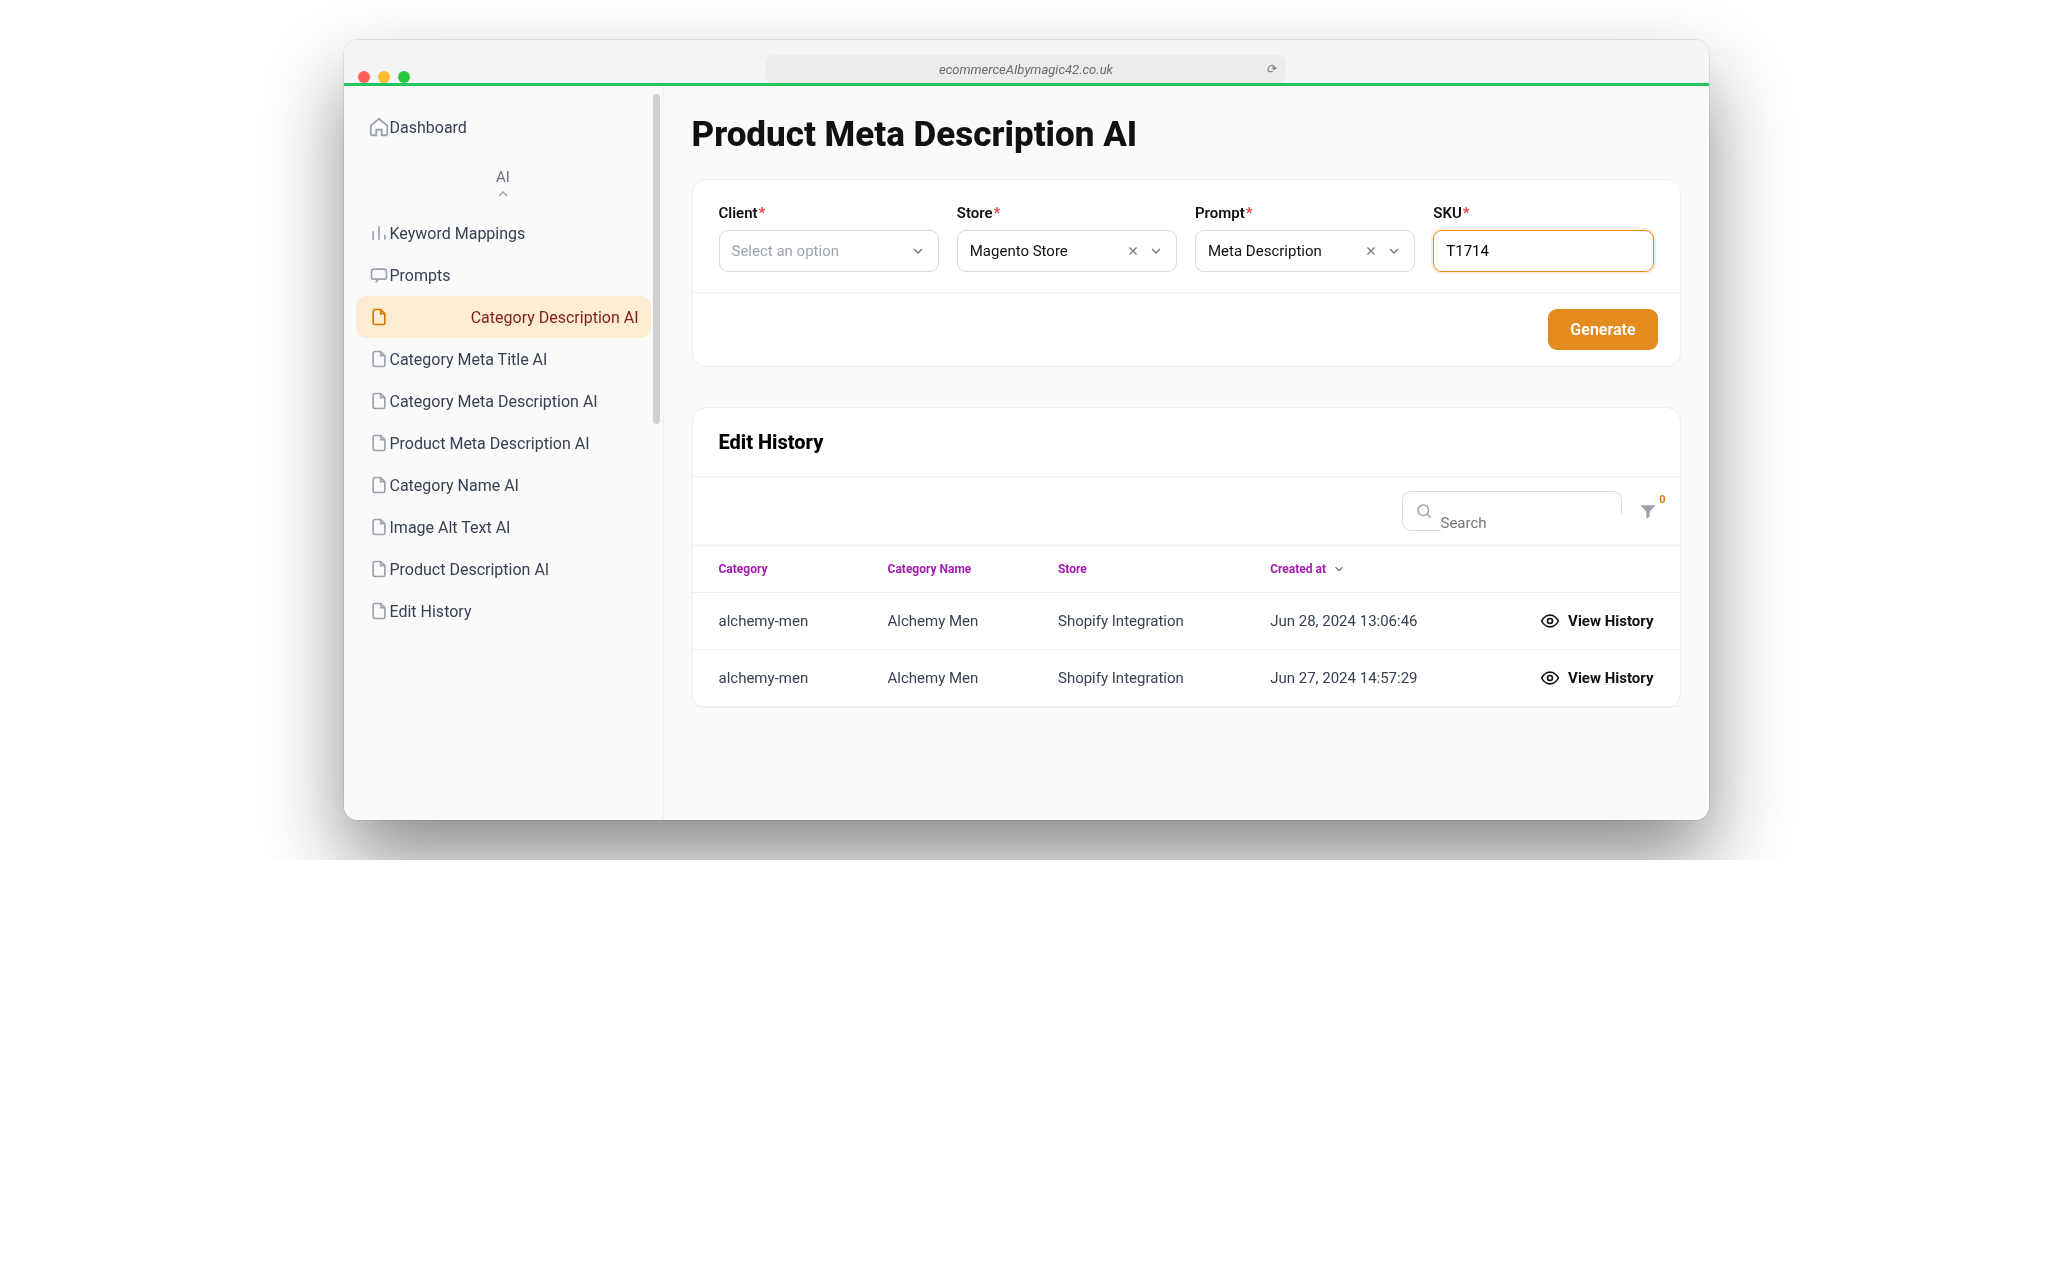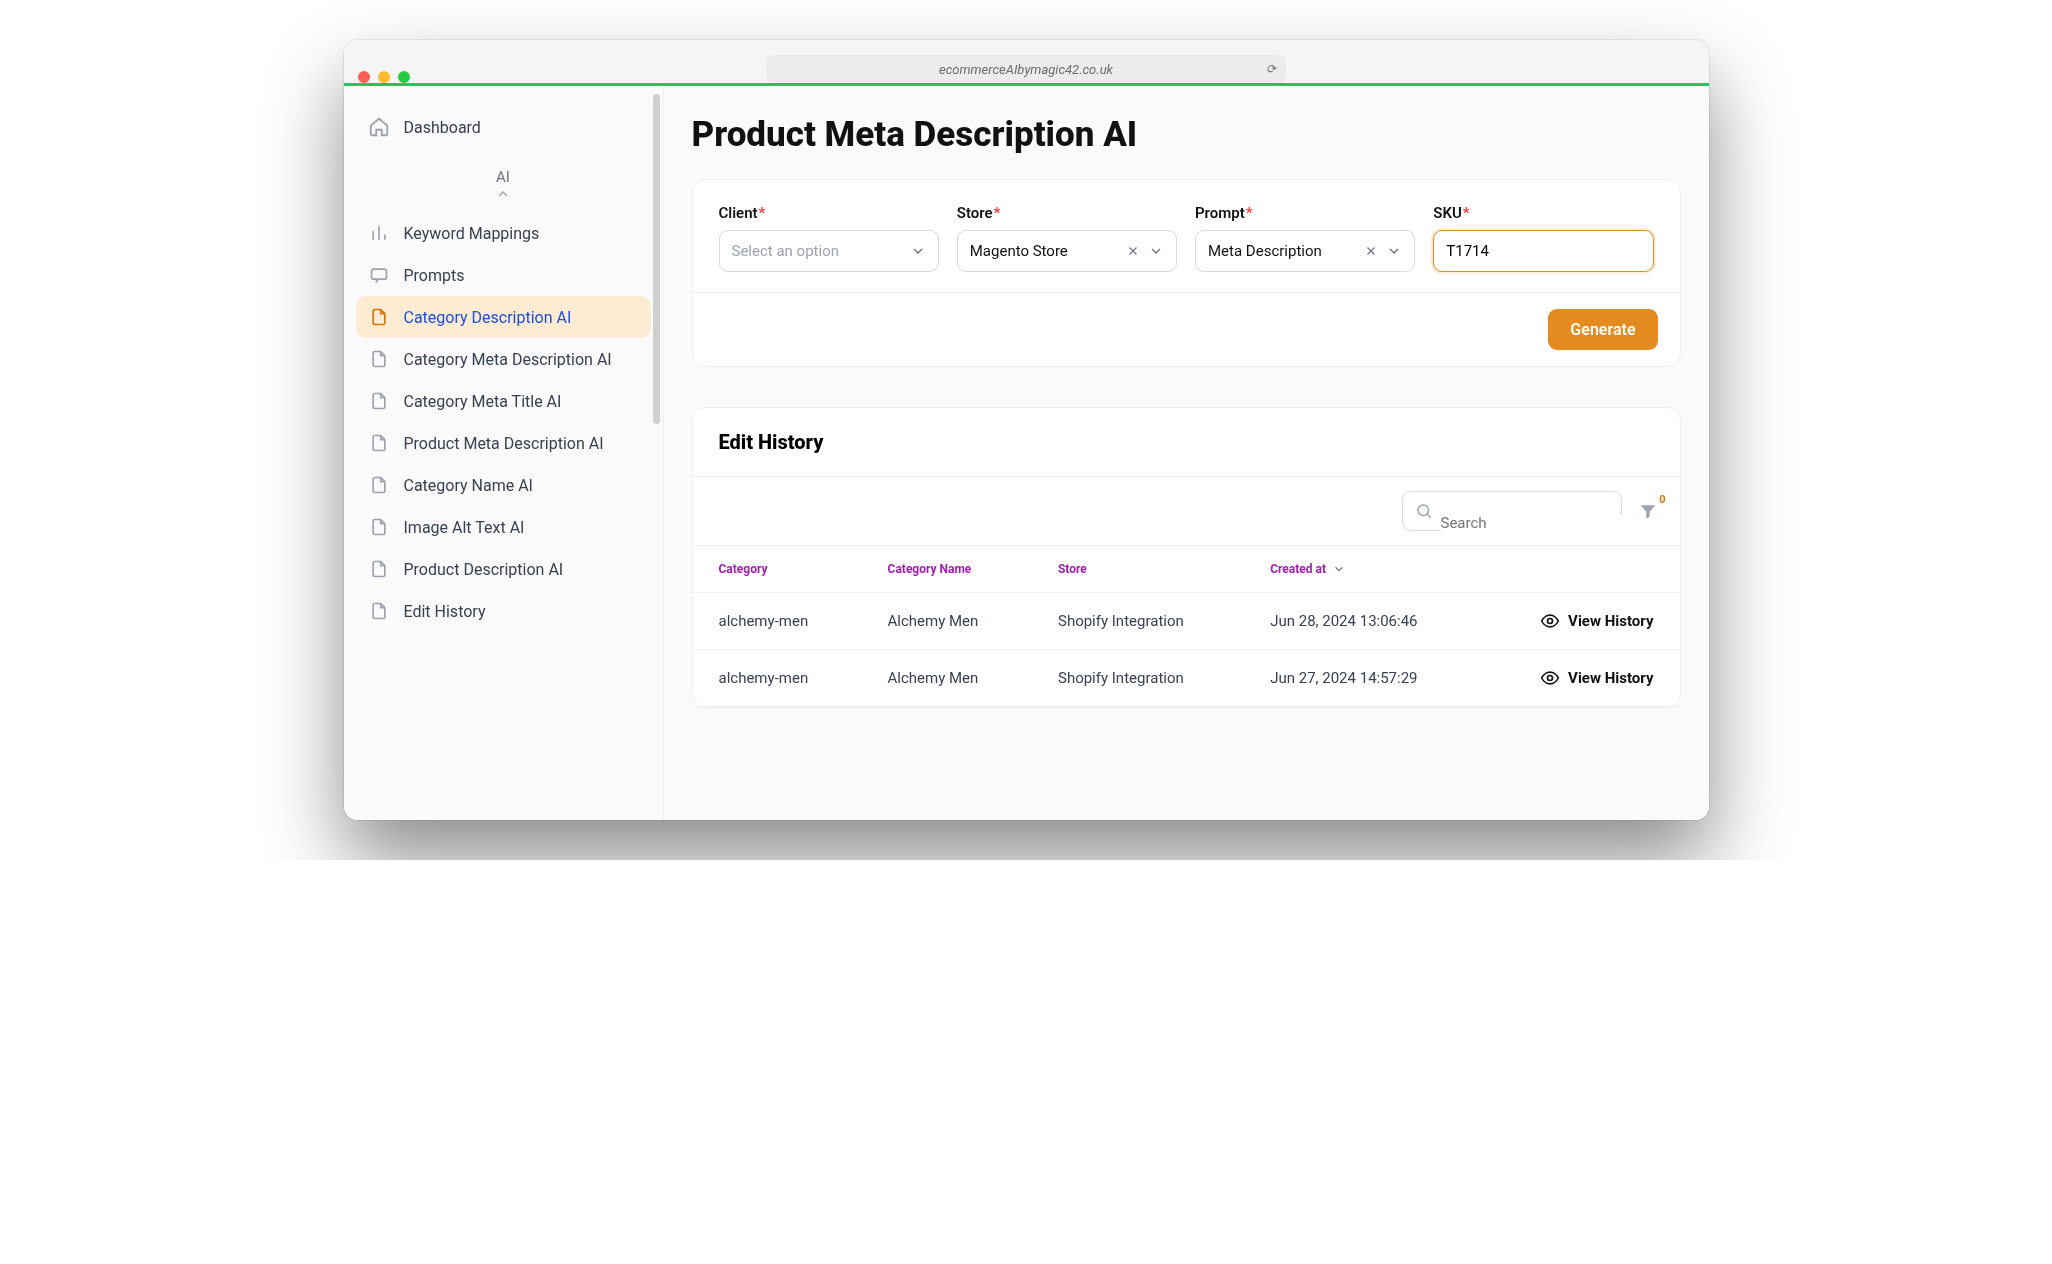--- a/index.html
+++ b/index.html
@@ -22,22 +22,22 @@
   .appheader{height:62px;border-bottom:1px solid #e7e7e9;display:flex;align-items:center;justify-content:space-between;padding:0 22px;}
   .logo{display:flex;align-items:center;gap:6px;font-weight:800;font-size:24px;color:#111;}
   .logo .dots{display:grid;grid-template-columns:repeat(3,5px);grid-template-rows:repeat(2,5px);gap:2px;margin-left:2px;margin-top:6px;}
   .logo .dots span{width:5px;height:5px;background:#22c55e;}
   .logo .dots span:nth-child(1){background:#22c55e;opacity:.3;}
   .avatar{width:34px;height:34px;border-radius:50%;background:#111;color:#fff;display:flex;align-items:center;justify-content:center;font-weight:600;font-size:15px;}
   
   .layout{display:flex;height:734px;}
   .sidebar{width:320px;background:#fafafa;border-right:1px solid #eee;padding:20px 12px;position:relative;}
   .scrollthumb{position:absolute;right:3px;top:8px;width:7px;height:330px;background:#cfcfcf;border-radius:4px;}
-  .sbitem{display:flex;align-items:center;gap:14px;padding:10px 12px;border-radius:10px;color:#374151;font-size:16px;cursor:pointer;}
-  .sbitem.active{background:#fdebd3;color:#1d4ed8;}
+  .sbitem{display:flex;align-items:center;padding:10px 12px;border-radius:10px;color:#374151;font-size:16px;cursor:pointer;}
+  .sbitem.active{background:#fdebd3;color:#7f1d1d;justify-content:space-between;}
   .sbitem .ic{width:22px;height:22px;display:flex;align-items:center;justify-content:center;color:#9ca3af;flex-shrink:0;}
   .sbitem.active .ic{color:#d97706;}
   .sbsection{display:flex;align-items:center;justify-content:space-between;padding:20px 12px 10px;color:#6b7280;font-size:15px;flex-direction:column;}
   .main{flex:1;background:#fafafa;padding:24px 28px;overflow:hidden;}
   .title{font-size:35px;font-weight:800;color:#111;margin:4px 0 24px;}
   .card{background:#fff;border:1px solid #eee;border-radius:14px;}
   .form{padding:24px 26px 20px;display:flex;gap:18px;border-bottom:1px solid #eee;}
   .field{flex:1;display:flex;flex-direction:column;gap:8px;}
   .flabel{font-size:15px;font-weight:600;color:#111;}
   .req{color:#ef4444;font-weight:700;margin-left:1px;}
@@ -132,30 +132,30 @@
             </span>
             <span>Category Description AI</span>
           </div>
           <div class="sbitem">
             <span class="ic">
               <svg width="20" height="20" viewBox="0 0 24 24" fill="none" stroke="#9ca3af" stroke-width="2">
                 <path d="M14 3H7a2 2 0 0 0-2 2v14a2 2 0 0 0 2 2h10a2 2 0 0 0 2-2V8z"></path>
                 <path d="M14 3v5h5"></path>
               </svg>
             </span>
+            <span>Category Meta Title AI</span>
+          </div>
+          <div class="sbitem">
+            <span class="ic">
+              <svg width="20" height="20" viewBox="0 0 24 24" fill="none" stroke="#9ca3af" stroke-width="2">
+                <path d="M14 3H7a2 2 0 0 0-2 2v14a2 2 0 0 0 2 2h10a2 2 0 0 0 2-2V8z"></path>
+                <path d="M14 3v5h5"></path>
+              </svg>
+            </span>
             <span>Category Meta Description AI</span>
-          </div>
-          <div class="sbitem">
-            <span class="ic">
-              <svg width="20" height="20" viewBox="0 0 24 24" fill="none" stroke="#9ca3af" stroke-width="2">
-                <path d="M14 3H7a2 2 0 0 0-2 2v14a2 2 0 0 0 2 2h10a2 2 0 0 0 2-2V8z"></path>
-                <path d="M14 3v5h5"></path>
-              </svg>
-            </span>
-            <span>Category Meta Title AI</span>
           </div>
           <div class="sbitem">
             <span class="ic">
               <svg width="20" height="20" viewBox="0 0 24 24" fill="none" stroke="#9ca3af" stroke-width="2">
                 <path d="M14 3H7a2 2 0 0 0-2 2v14a2 2 0 0 0 2 2h10a2 2 0 0 0 2-2V8z"></path>
                 <path d="M14 3v5h5"></path>
               </svg>
             </span>
             <span>Product Meta Description AI</span>
           </div>

